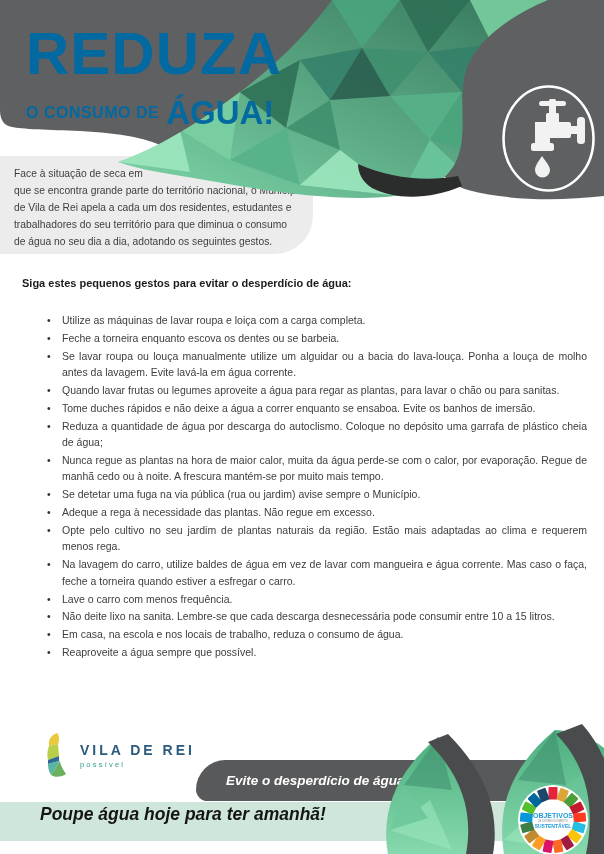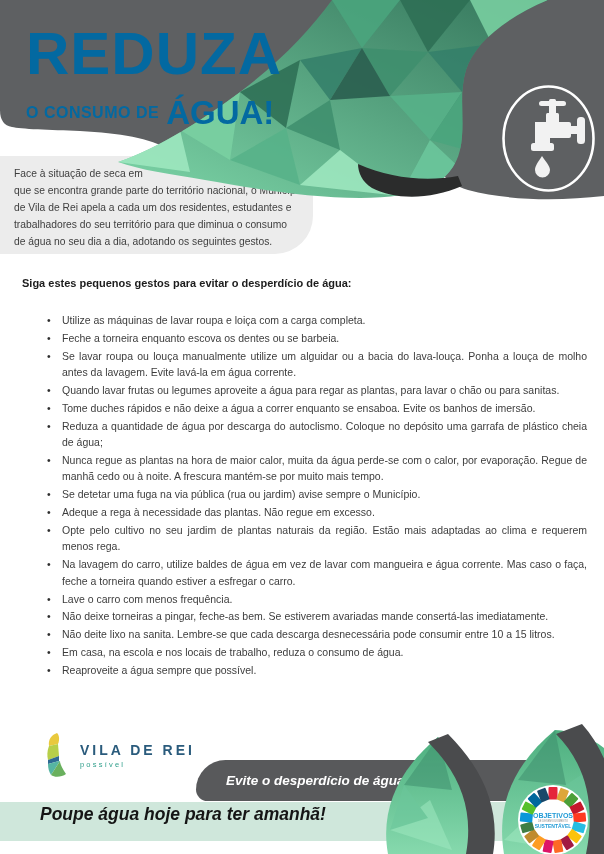--- a/index.html
+++ b/index.html
@@ -148,21 +148,20 @@
       <li>Se lavar roupa ou louça manualmente utilize um alguidar ou a bacia do lava-louça. Ponha a louça de molho antes da lavagem. Evite lavá-la em água corrente.</li>
       <li>Quando lavar frutas ou legumes aproveite a água para regar as plantas, para lavar o chão ou para sanitas.</li>
       <li>Tome duches rápidos e não deixe a água a correr enquanto se ensaboa. Evite os banhos de imersão.</li>
       <li>Reduza a quantidade de água por descarga do autoclismo. Coloque no depósito uma garrafa de plástico cheia de água;</li>
       <li>Nunca regue as plantas na hora de maior calor, muita da água perde-se com o calor, por evaporação. Regue de manhã cedo ou à noite. A frescura mantém-se por muito mais tempo.</li>
       <li>Se detetar uma fuga na via pública (rua ou jardim) avise sempre o Município.</li>
       <li>Adeque a rega à necessidade das plantas. Não regue em excesso.</li>
       <li>Opte pelo cultivo no seu jardim de plantas naturais da região. Estão mais adaptadas ao clima e requerem menos rega.</li>
       <li>Na lavagem do carro, utilize baldes de água em vez de lavar com mangueira e água corrente. Mas caso o faça, feche a torneira quando estiver a esfregar o carro.</li>
       <li>Lave o carro com menos frequência.</li>
-      <li>Não deixe torneiras a pingar, feche-as bem. Se estiverem avariadas mande consertá-las imediatamente.</li>
       <li>Não deite lixo na sanita. Lembre-se que cada descarga desnecessária pode consumir entre 10 a 15 litros.</li>
       <li>Em casa, na escola e nos locais de trabalho, reduza o consumo de água.</li>
       <li>Reaproveite a água sempre que possível.</li>
     </ul>
 
   <div class="banner">
     <span class="banner-text">Evite o desperdício de água</span>
   </div>
 
   <div class="mint">

